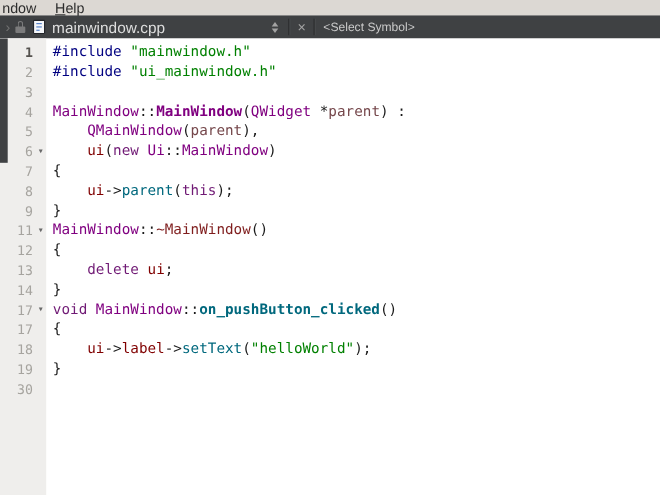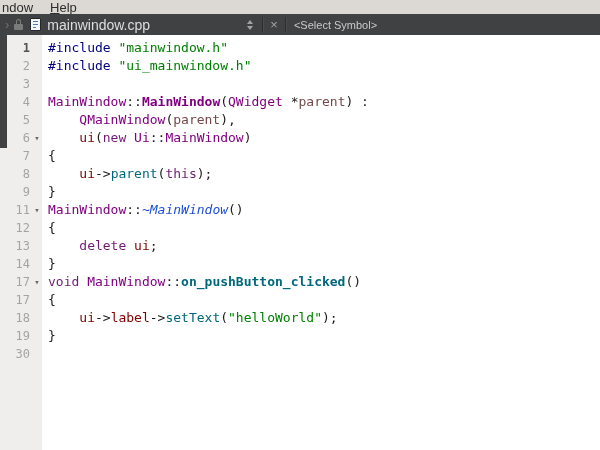--- a/index.html
+++ b/index.html
@@ -57,21 +57,21 @@
   
   .pp  { color:#000080; }
   .str { color:#008000; }
   .typ { color:#800080; }
   .typb{ color:#800080; font-weight:bold; }
   .kw  { color:#701a75; }
   .fld { color:#800000; }
   .loc { color:#75474b; }
   .fn  { color:#00687d; }
   .fnb { color:#00687d; font-weight:bold;text-align:right; }
-  .fni { color:#1d4ed8; font-style:italic; }
+  .fni { color:#7f1d1d; }
   .pun { color:#1a1a1a; }
 </style>
 </head>
 <body>
 
 <div class="menubar">
     <span class="menu-item">ndow</span>
     <span class="menu-item"><span class="mnemonic">H</span>elp</span>
   </div>
 

